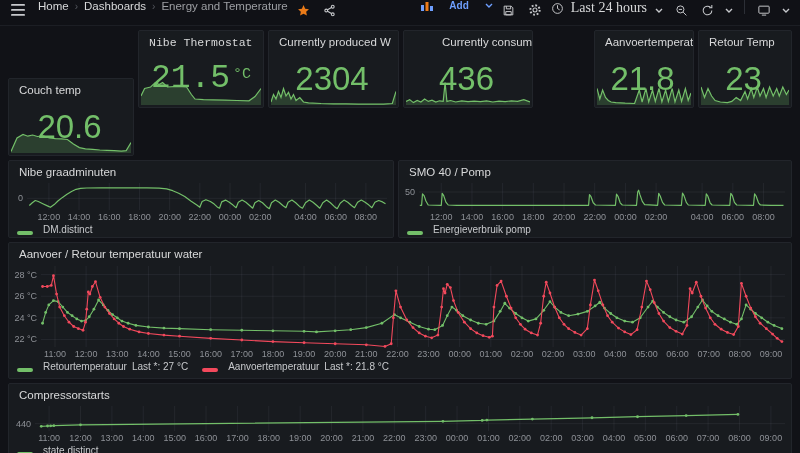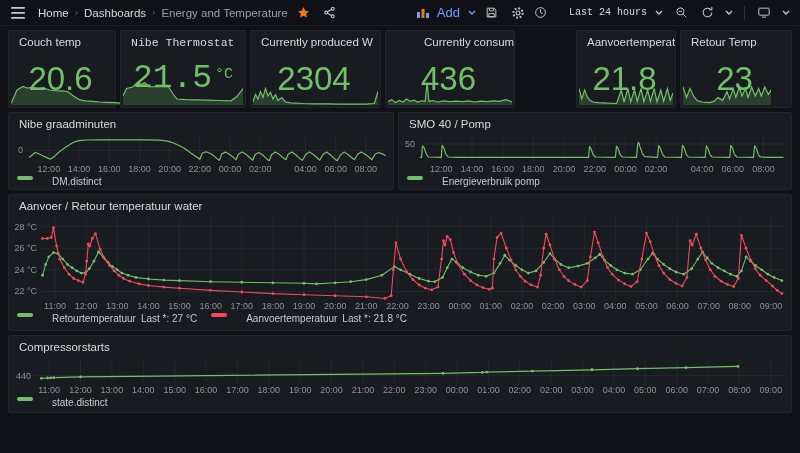--- a/index.html
+++ b/index.html
@@ -1,32 +1,32 @@
 <!DOCTYPE html>
 <html><head>
 <meta charset="utf-8">
 <style>
   * { margin:0; padding:0; box-sizing:border-box; }
   html,body { width:800px; height:453px; overflow:hidden; }
   body { background:#111217; font-family:"Liberation Sans", sans-serif; color:#D8D9DA; }
 
   
-  .nav { height:26px; display:flex; align-items:center; padding:0 8px; background:#101116;
+  .nav { height:26px; display:flex; align-items:flex-start; padding:0 8px; background:#101116;
          border-bottom:1px solid #1c1e24; gap:6px; }
   .nav .icon-btn { background:none; border:none; display:flex; align-items:center; justify-content:center;
          width:20px; height:20px; cursor:pointer; color:#9D9FA3; }
   .crumb { display:flex; align-items:center; gap:6px; font-size:11.5px; margin-left:4px; }
   .crumb a { color:#D8D9DA; text-decoration:none; cursor:pointer; }
   .crumb .cur { color:#9D9FA3; }
   .crumb .sep { color:#55585f; font-size:10px; }
   .spacer { flex:1; }
-  .add-btn { display:flex; align-items:center; gap:8px; background:none; border:none; cursor:pointer;
-         color:#6E9FFF; font-size:13px; font-weight:400; font-family:inherit; }
-  .time-btn { display:flex; align-items:center; gap:22px; background:none; border:none; cursor:pointer;
-         color:#D8D9DA; font-size:10px; font-family:Liberation Mono, monospace; }
+  .add-btn { display:flex; align-items:center; gap:16px; background:none; border:none; cursor:pointer;
+         color:#6E9FFF; font-size:10px; font-weight:700; font-family:inherit; }
+  .time-btn { display:flex; align-items:center; gap:7px; background:none; border:none; cursor:pointer;
+         color:#D8D9DA; font-size:14px; font-family:Liberation Serif, serif; }
   .vdiv { width:1px; height:14px; background:#2c2f36; margin:0 3px; }
   svg.ic { display:block; }
 
   
   .dash { padding:4px 8px 0 8px; }
   .row { display:flex; gap:4px; margin-bottom:4px; }
   .panel { background:#181B1F; border:1px solid #22252B; border-radius:2px; position:relative; }
   .p-title { font-size:11.5px; font-weight:500; color:#D8D9DA; padding:5px 10px 1px 10px;
          white-space:nowrap; overflow:hidden; cursor:pointer; }
 
@@ -34,25 +34,25 @@
   .stat { height:78px; }
   .stat-value { position:absolute; top:14px; bottom:12px; left:0; right:0;
          display:flex; align-items:flex-end; justify-content:center; pointer-events:none; }
   .stat-value .num { font-size:33px; font-weight:500; color:#73BF69; line-height:1; }
   .stat-value .unit { font-size:15px; font-weight:500; color:#73BF69; margin-left:3px; align-self:center; margin-top:8px; }
   .spark { position:absolute; left:2px; right:2px; bottom:2px; height:30px; }
 
   
   .ts .chart { position:relative; }
   .legend { display:flex; gap:14px; align-items:center; padding:1px 8px 4px 8px; }
-  .legend .li { display:flex; align-items:flex-start; gap:19px; cursor:pointer; }
+  .legend .li { display:flex; align-items:flex-end; gap:10px; cursor:pointer; }
   .legend .dash { width:11px; height:3px; border-radius:2px; }
   .legend .lt { font-size:10px; color:#c7c9cc; white-space:nowrap; }
 
-  .r1p1 { width:108px; } .r1p2 { width:126px;font-family:Liberation Mono, monospace; } .r1p3 { width:131px; } .r1p4 { width:130px;padding-left:28px; }
+  .r1p1 { width:126px;margin-top:48px; } .r1p2 { width:126px;font-family:Liberation Mono, monospace; } .r1p3 { width:131px; } .r1p4 { width:130px;padding-left:28px; }
   .r1gap { width:53px; } .r1p5 { width:100px; } .r1p6 { flex:1; }
   .r2p1 { width:386px; height:78px; } .r2p2 { flex:1; height:78px; }
   .r3p  { width:100%; height:137px; }
   .r4p  { width:100%; height:78px; }
 </style>
 </head>
 <body>
 
 <header class="nav">
   <button class="icon-btn">

